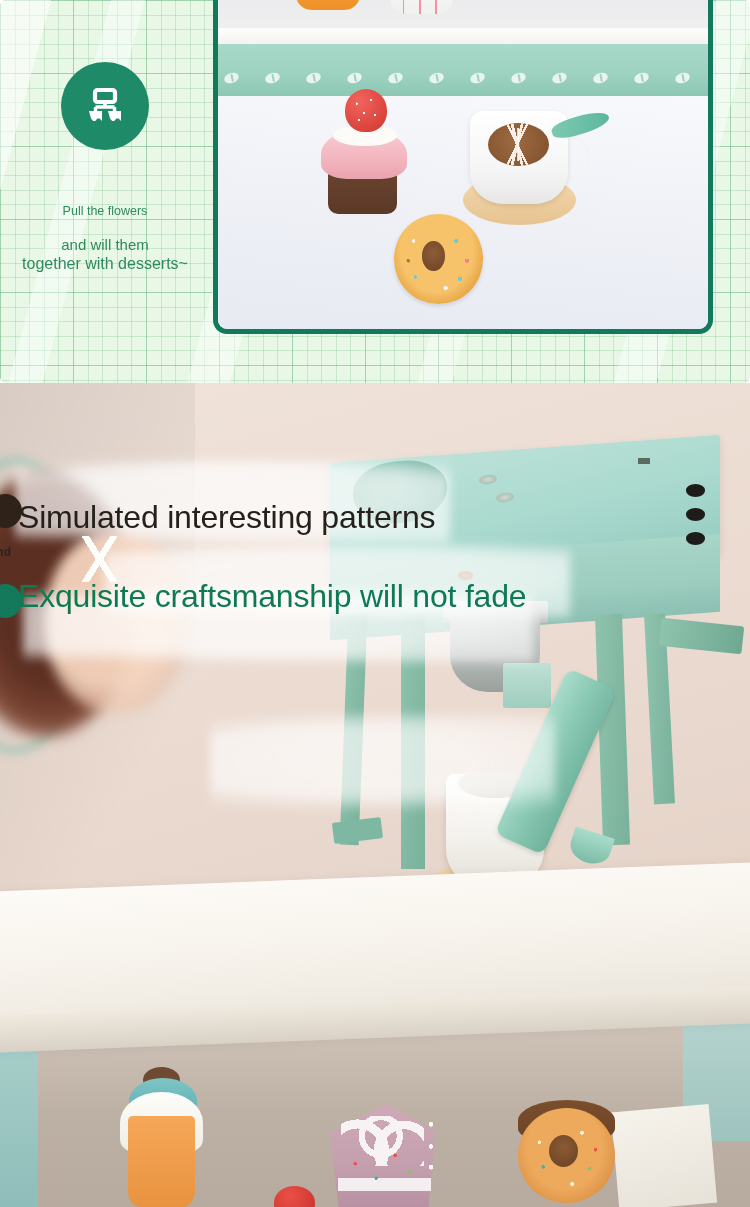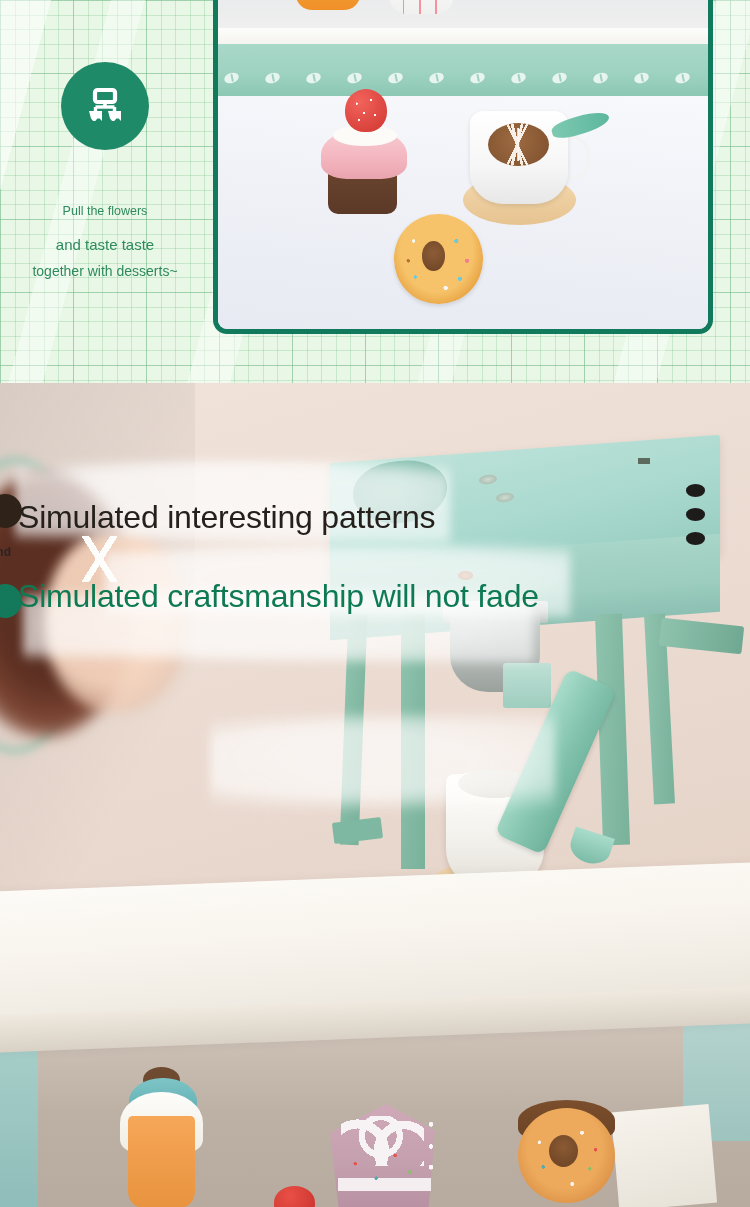--- a/index.html
+++ b/index.html
@@ -13,20 +13,21 @@
   
   #section-grid {
     position:absolute; left:0; top:0; width:750px; height:383px;
     background-color:#e9f8e6;
     background-image:
       repeating-linear-gradient(to right, rgba(120,190,140,.30) 0 1px, transparent 1px 14.6px),
       repeating-linear-gradient(to bottom, rgba(120,190,140,.30) 0 1px, transparent 1px 14.6px),
       repeating-linear-gradient(to right, rgba(110,180,135,.45) 0 1px, transparent 1px 73px),
       repeating-linear-gradient(to bottom, rgba(110,180,135,.45) 0 1px, transparent 1px 73px);
     overflow:hidden;
+    border-radius:6px;
   }
   
   #section-grid::after{
     content:""; position:absolute; inset:0;
     background:
       linear-gradient(105deg, rgba(255,255,255,.55) 0 6%, transparent 6% 13%,
                       rgba(255,255,255,.40) 13% 17%, transparent 17% 34%,
                       rgba(255,255,255,.45) 34% 39%, transparent 39% 61%,
                       rgba(255,255,255,.35) 61% 65%, transparent 65% 84%,
                       rgba(255,255,255,.40) 84% 89%, transparent 89%);
@@ -44,21 +45,21 @@
     background:#1f8a68;
     margin-top:62px;
     display:flex; align-items:center; justify-content:center;
     flex:0 0 auto;
   }
   #badge-circle svg { display:block; }
 
   .tag-line { color:#2e8a5d; text-align:center; white-space:nowrap; }
   #tag-1 { margin-top:54px; font-size:12.5px; }
   #tag-2 { margin-top:18px; font-size:15px; }
-  #tag-3 { margin-top:10px; font-size:14px; }
+  #tag-3 { margin-top:2px; font-size:16px; }
 
   
   #photo-frame {
     position:absolute; left:213px; top:-34px; width:500px; height:368px;
     border:5px solid #127a5c; border-radius:14px;
     overflow:hidden; z-index:2;
     background:#eceef5;
   }
   #photo-top { position:absolute; inset:0; }
 
@@ -367,21 +368,21 @@
           <path d="M23 19 v5" stroke="#ffffff" stroke-width="3.6"></path>
           <path d="M13.5 24 h19" stroke="#ffffff" stroke-width="3.4"></path>
           <path d="M13.5 24 v4  M32.5 24 v4" stroke="#ffffff" stroke-width="3.4"></path>
           <path d="M7 28 h13 v10 l-2.4 -2.6 h-2.2 l-2.1 2.6 h-2.2 l-2.1 -2.6 Z" fill="#ffffff"></path>
           <path d="M26 28 h13 v10 l-2.4 -2.6 h-2.2 l-2.1 2.6 h-2.2 l-2.1 -2.6 Z" fill="#ffffff"></path>
         </svg>
       </span>
     </div>
 
     <div class="tag-line" id="tag-1">Pull the flowers</div>
-    <div class="tag-line" id="tag-2">and taste taste</div>
+    <div class="tag-line" id="tag-2">and will them</div>
     <div class="tag-line" id="tag-3">together with desserts~</div>
   </div>
 
   <div id="photo-frame">
     <div id="photo-top">
       <div class="p1-backwall"></div>
       <div class="p1-upper-shelf"></div>
 
       <div class="o-icecup-o"></div>
 
@@ -487,15 +488,15 @@
 
   <div class="cloud c1"></div>
   <div class="cloud c2"></div>
   <div class="cloud c3"></div>
   <div class="cloud c4"></div>
 
   <div id="overlay-copy">
     <div class="bullet" id="bullet-1"></div>
     <div class="bullet" id="bullet-2"></div>
     <div id="headline-1">Simulated interesting patterns</div>
-    <div id="headline-2">Simulated craftsmanship will not fade</div>
+    <div id="headline-2">Exquisite craftsmanship will not fade</div>
   </div>
 </div>
 
 </body></html>

